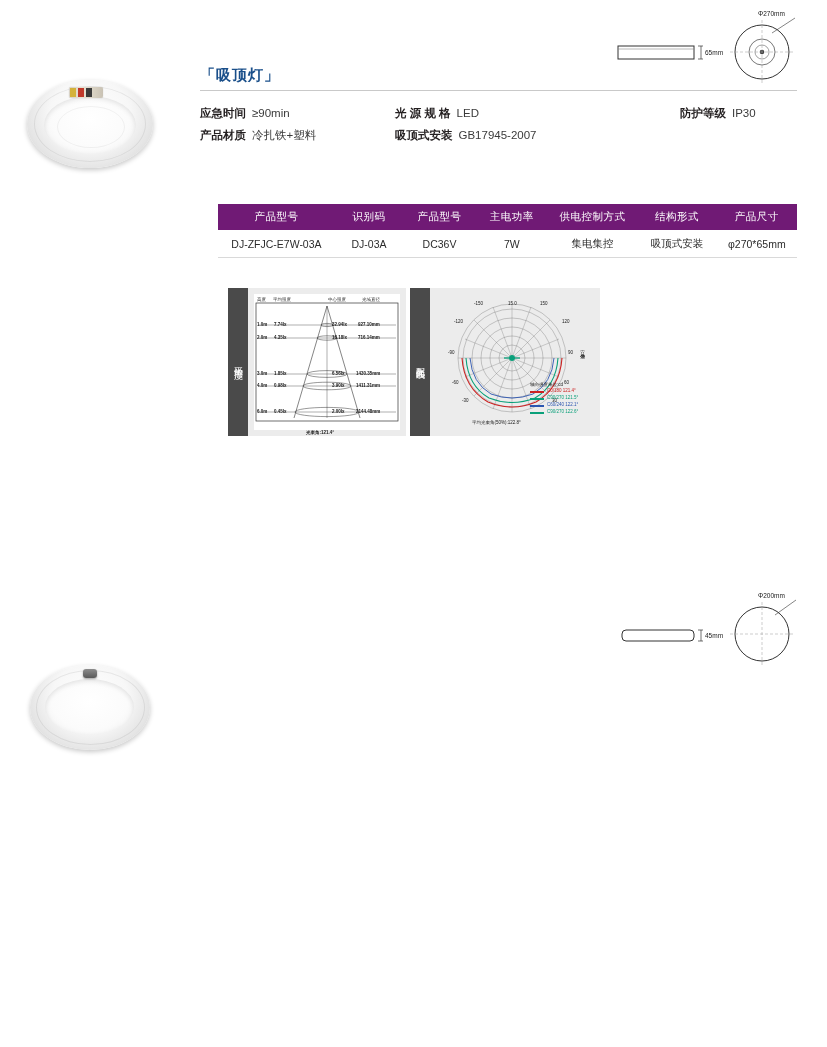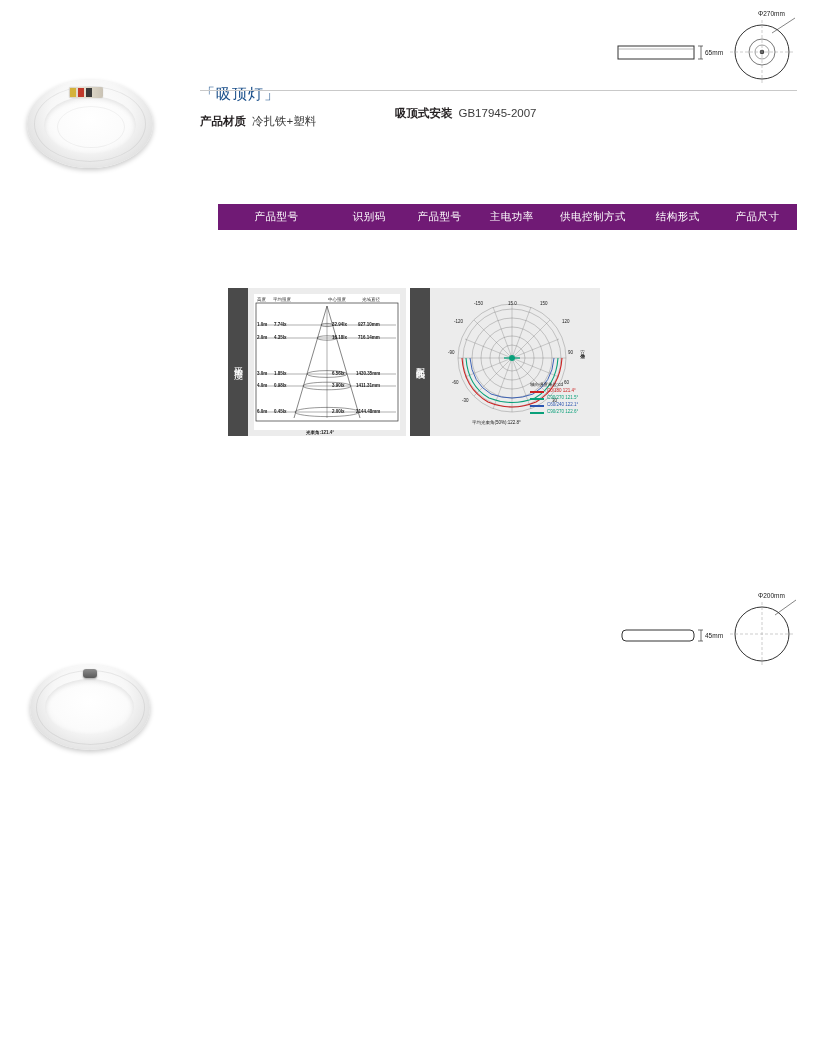--- a/index.html
+++ b/index.html
@@ -40,23 +40,22 @@
     position:absolute;width:14px;height:9px;border-radius:3px;
     background:linear-gradient(180deg,#8d8d8d,#5a5a5a);
     box-shadow:0 1px 2px rgba(0,0,0,.35);
   }
   
   .dim{position:absolute;}
   .dim svg{display:block;}
   
   .title{
     position:absolute;
-    font-size:15px;font-weight:normal;color:#1a4f8a;letter-spacing:1px;
+    font-size:15px;font-weight:bold;color:#1a4f8a;letter-spacing:1px;
     white-space:nowrap;
-    margin-top:19px;
   }
   .title-rule{position:absolute;height:1px;background:#c9c9c9;}
   .specs{position:absolute;font-size:11.5px;line-height:22px;}
   .specs .row{display:flex;white-space:nowrap;}
   .specs .cell{display:flex;align-items:baseline;}
   .lbl{font-weight:bold;color:#231f20;}
   .val{color:#3a3a3a;margin-left:6px;}
   .sp-lbl{letter-spacing:0;}
   
   table.spec{
@@ -128,21 +127,35 @@
       <line x1="162" y1="25" x2="185" y2="10" stroke="#333" stroke-width=".6"></line>
       <text x="148" y="8" font-size="6.5" fill="#222" font-family="Liberation Sans, sans-serif">Φ270mm</text>
     </svg>
   </div>
 
   <div class="title" style="left:200px;top:66px;">「吸顶灯」</div>
   <div class="title-rule" style="left:200px;top:90px;width:597px;"></div>
 
   <div class="specs" style="left:200px;top:102px;width:600px;">
     <div class="row">
-      <div class="cell" style="width:195px;margin-top:8px;">
+      <div class="cell" style="width:195px;">
+        <span class="lbl">应急时间</span>
+        <span class="val">≥90min</span>
+      </div>
+      <div class="cell" style="width:285px;">
+        <span class="lbl sp-lbl">光 源 规 格</span>
+        <span class="val">LED</span>
+      </div>
+      <div class="cell">
+        <span class="lbl">防护等级</span>
+        <span class="val">IP30</span>
+      </div>
+    </div>
+    <div class="row">
+      <div class="cell" style="width:195px;">
         <span class="lbl">产品材质</span>
         <span class="val">冷扎铁+塑料</span>
       </div>
       <div class="cell">
         <span class="lbl">吸顶式安装</span>
         <span class="val">GB17945-2007</span>
       </div>
     </div>
   </div>
 
@@ -152,20 +165,29 @@
         <th style="width:118px;">产品型号</th>
         <th style="width:68px;">识别码</th>
         <th style="width:72px;">产品型号</th>
         <th style="width:72px;">主电功率</th>
         <th style="width:90px;">供电控制方式</th>
         <th style="width:80px;">结构形式</th>
         <th style="width:79px;">产品尺寸</th>
       </tr>
     </thead>
     <tbody>
+      <tr>
+        <td>DJ-ZFJC-E7W-03A</td>
+        <td>DJ-03A</td>
+        <td>DC36V</td>
+        <td>7W</td>
+        <td>集电集控</td>
+        <td>吸顶式安装</td>
+        <td>φ270*65mm</td>
+      </tr>
     </tbody>
   </table>
 
   <div class="chartwrap" style="left:228px;top:288px;width:178px;height:148px;">
     <div class="side-tab">
       <span>平均照度</span>
     </div>
     <div class="panel" style="width:158px;height:148px;">
       <div class="inner" style="left:6px;top:6px;width:146px;height:136px;">
         <span class="tiny" style="left:3px;top:3px;">高度</span>

